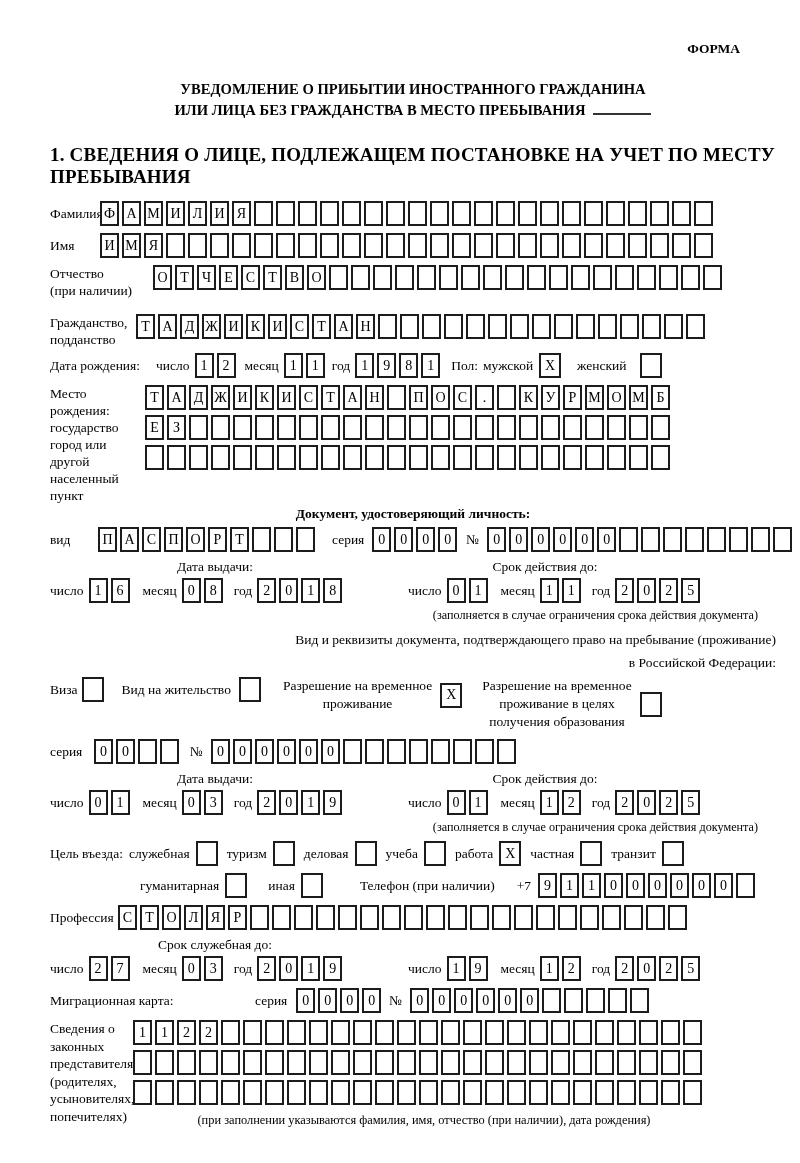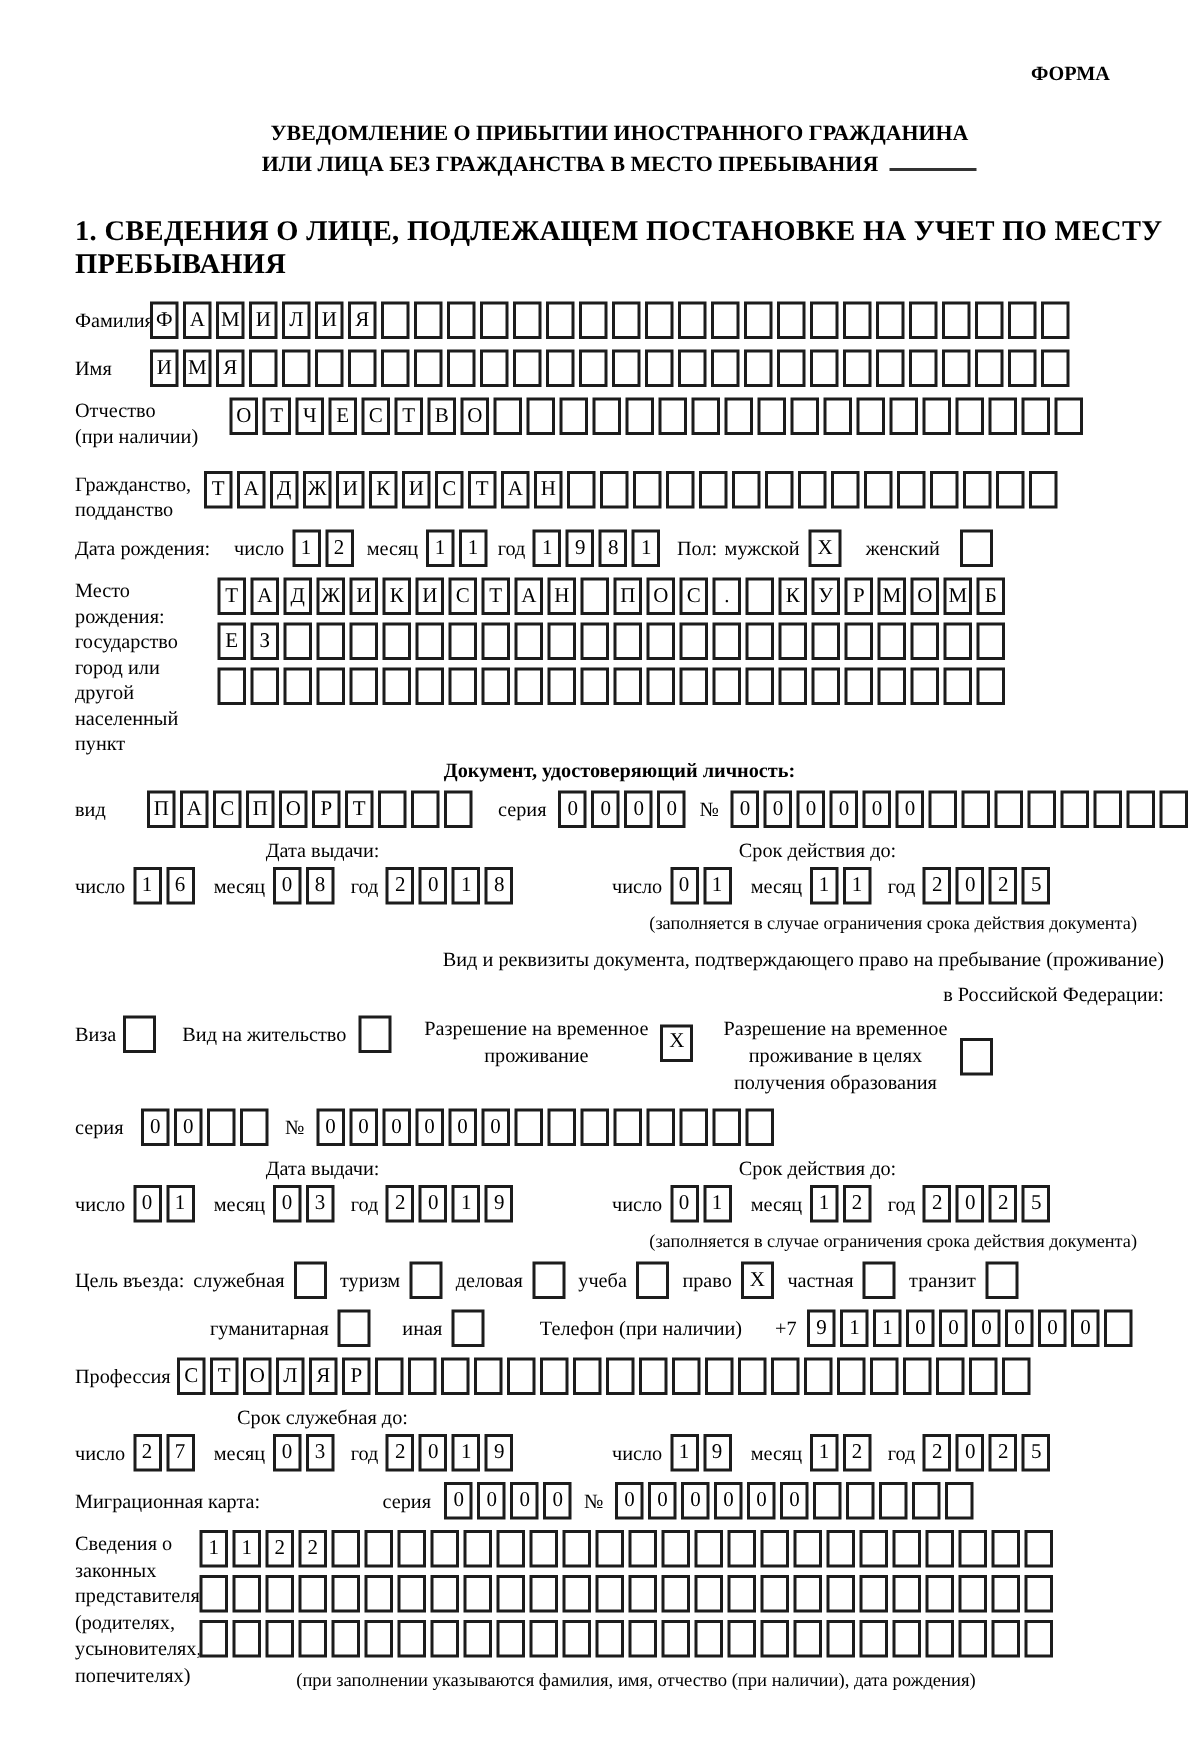--- a/index.html
+++ b/index.html
@@ -552,21 +552,21 @@
       </span>
       <span class="opt">
         <span>деловая</span>
         <span class="cb"></span>
       </span>
       <span class="opt">
         <span>учеба</span>
         <span class="cb"></span>
       </span>
       <span class="opt">
-        <span>право</span>
+        <span>работа</span>
         <span class="cb">X</span>
       </span>
       <span class="opt">
         <span>частная</span>
         <span class="cb"></span>
       </span>
       <span class="opt">
         <span>транзит</span>
         <span class="cb"></span>
       </span>

